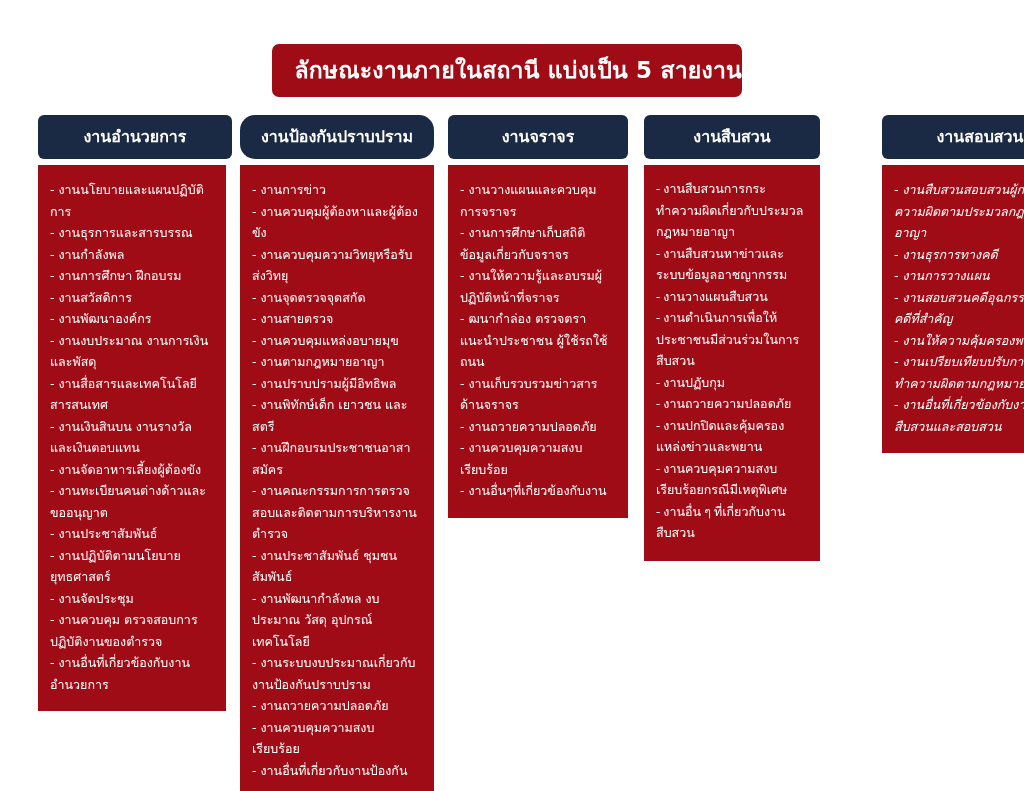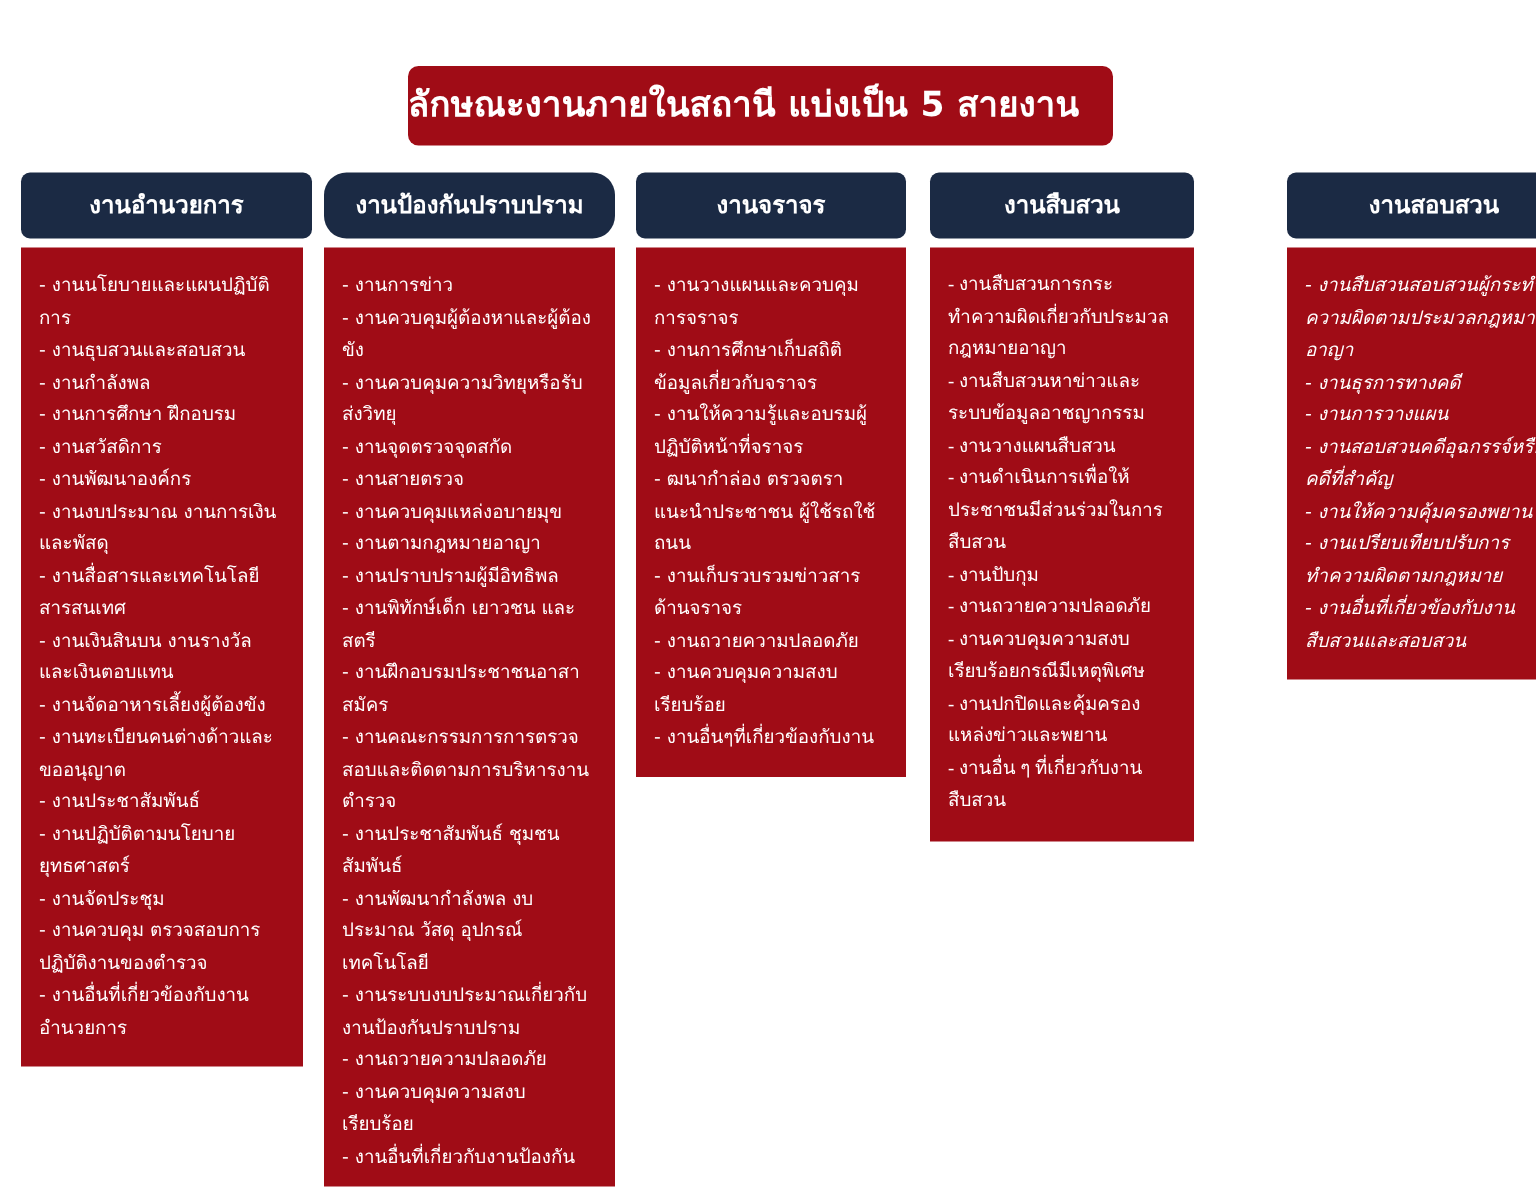--- a/index.html
+++ b/index.html
@@ -25,21 +25,21 @@
   .title-banner {
     position: absolute;
     left: 272px;
     top: 44px;
     width: 470px;
     height: 53px;
     background: #a00c16;
     border-radius: 7px;
     display: flex;
     align-items: center;
-    justify-content: flex-start;
+    justify-content: flex-end;
     box-sizing: border-box;
   }
   .title-banner .title-text {
     color: #ffffff;
     font-size: 23px;
     font-weight: bold;
     letter-spacing: 0.2px;
     line-height: 1.2;
     white-space: nowrap;
   }
@@ -48,20 +48,21 @@
   .columns {
     position: absolute;
     left: 0;
     top: 115px;
     width: 1024px;
   }
   .column {
     position: absolute;
     top: 0;
     width: 194px;
+    margin-left: 24px;
   }
   .col-0 { left: 14px; }
   .col-1 { left: 216px; }
   .col-2 { left: 424px; }
   .col-3 { left: 620px; }
   .col-4 { left: 858px; }
 
   .col-header {
     height: 44px;
     background: #1b2a44;
@@ -118,21 +119,21 @@
   </div>
 
   <div class="columns">
 
     <div class="column col-0">
       <div class="col-header">
         <div class="col-header-text">งานอำนวยการ</div>
       </div>
       <div class="col-body">
         <div class="col-item">- งานนโยบายและแผนปฏิบัติการ</div>
-        <div class="col-item">- งานธุบสวนและสอบสวน</div>
+        <div class="col-item">- งานธุรการและสารบรรณ</div>
         <div class="col-item">- งานกำลังพล</div>
         <div class="col-item">- งานการศึกษา ฝึกอบรม</div>
         <div class="col-item">- งานสวัสดิการ</div>
         <div class="col-item">- งานพัฒนาองค์กร</div>
         <div class="col-item">- งานงบประมาณ งานการเงินและพัสดุ</div>
         <div class="col-item">- งานสื่อสารและเทคโนโลยีสารสนเทศ</div>
         <div class="col-item">- งานเงินสินบน งานรางวัลและเงินตอบแทน</div>
         <div class="col-item">- งานจัดอาหารเลี้ยงผู้ต้องขัง</div>
         <div class="col-item">- งานทะเบียนคนต่างด้าวและขออนุญาต</div>
         <div class="col-item">- งานประชาสัมพันธ์</div>
@@ -186,24 +187,24 @@
 
     <div class="column col-3">
       <div class="col-header">
         <div class="col-header-text">งานสืบสวน</div>
       </div>
       <div class="col-body">
         <div class="col-item">- งานสืบสวนการกระทำความผิดเกี่ยวกับประมวลกฎหมายอาญา</div>
         <div class="col-item">- งานสืบสวนหาข่าวและระบบข้อมูลอาชญากรรม</div>
         <div class="col-item">- งานวางแผนสืบสวน</div>
         <div class="col-item">- งานดำเนินการเพื่อให้ประชาชนมีส่วนร่วมในการสืบสวน</div>
-        <div class="col-item">- งานปับกุม</div>
+        <div class="col-item">- งานปฏับกุม</div>
         <div class="col-item">- งานถวายความปลอดภัย</div>
+        <div class="col-item">- งานปกปิดและคุ้มครองแหล่งข่าวและพยาน</div>
         <div class="col-item">- งานควบคุมความสงบเรียบร้อยกรณีมีเหตุพิเศษ</div>
-        <div class="col-item">- งานปกปิดและคุ้มครองแหล่งข่าวและพยาน</div>
         <div class="col-item">- งานอื่น ๆ ที่เกี่ยวกับงานสืบสวน</div>
       </div>
     </div>
 
     <div class="column col-4">
       <div class="col-header">
         <div class="col-header-text">งานสอบสวน</div>
       </div>
       <div class="col-body">
         <div class="col-item">- งานสืบสวนสอบสวนผู้กระทำความผิดตามประมวลกฎหมายอาญา</div>

